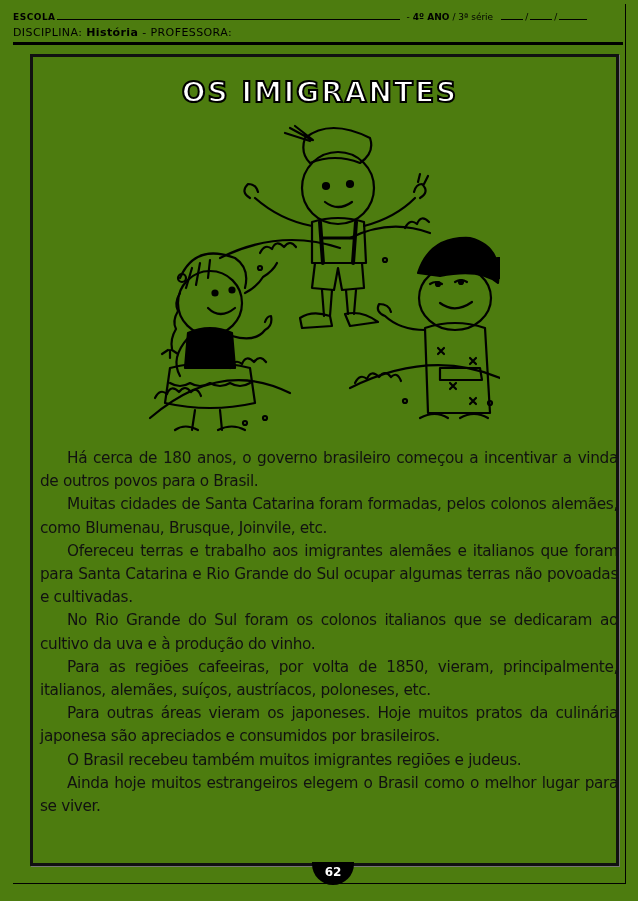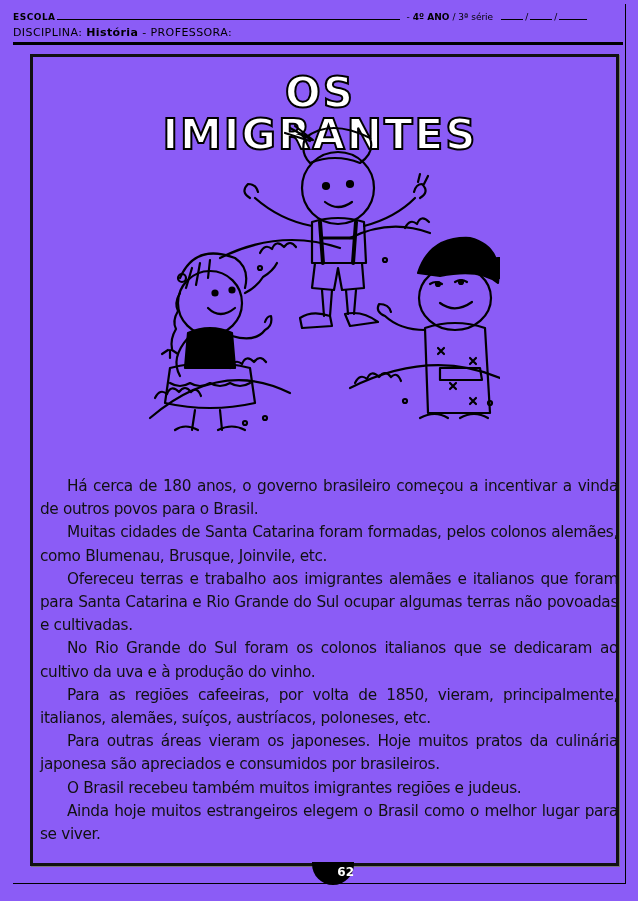--- a/index.html
+++ b/index.html
@@ -3,21 +3,21 @@
   <meta charset="utf-8">
   <style>
     * { box-sizing: border-box; margin: 0; padding: 0; }
     html, body {
       width: 638px; height: 901px;
       background: #ffffff;
       overflow: hidden;
       font-family: "DejaVu Sans", sans-serif;
       color: #000;
     }
-    .page { position: relative; width: 638px; height: 901px; background: #8b5cf6; }
+    .page { position: relative; width: 638px; height: 901px; background: #4d7c0f; }
 
     
     .right-rule {
       position: absolute; left: 625px; top: 4px; width: 1px; height: 880px; background: #000;
     }
 
     
     .header-line1 {
       position: absolute; left: 13px; top: 6px; width: 610px; height: 16px;
       font-size: 9px; display: flex; align-items: flex-end;
@@ -45,54 +45,53 @@
       position: absolute; left: 30px; top: 54px; width: 589px; height: 812px;
       border: 3px solid #111;
       box-shadow: 1px 1px 0 #777;
     }
 
     
     .title {
       position: absolute; left: 142px; top: 72px; width: 356px; height: 42px;
       text-align: center;
       font-family: "DejaVu Sans", sans-serif;
-      font-weight: bold; font-size: 42px; letter-spacing: 2px;
+      font-weight: bold; font-size: 28px; letter-spacing: 2px;
       color: #fff;
       -webkit-text-stroke: 2px #000;
       text-shadow: 0 0 0 #000;
       line-height: 42px;
     }
 
     
     .illustration {
       position: absolute; left: 140px; top: 118px; width: 360px; height: 320px;
     }
 
     
     .body-text {
       position: absolute; left: 40px; top: 447px; width: 578px;
       font-family: "DejaVu Sans", sans-serif;
       font-size: 15.3px;
       line-height: 23.2px;
       letter-spacing: -0.35px;
       color: #111;
-      margin-top: 28px;
     }
     .para { text-indent: 27px; text-align: justify; }
 
     
     .footer-rule {
       position: absolute; left: 13px; top: 883px; width: 612px; height: 1px; background: #000;
     }
     .page-badge {
       position: absolute; left: 312px; top: 862px; width: 42px; height: 23px;
       background: #000; color: #fff;
       border-radius: 0 0 21px 21px;
       font-weight: bold; font-size: 12px;
-      text-align: right; line-height: 20px;
+      text-align: center; line-height: 20px;
     }
   </style>
 </head>
 <body>
 
 <div class="page">
 
   <div class="right-rule"></div>
 
   <div class="header-line1">

